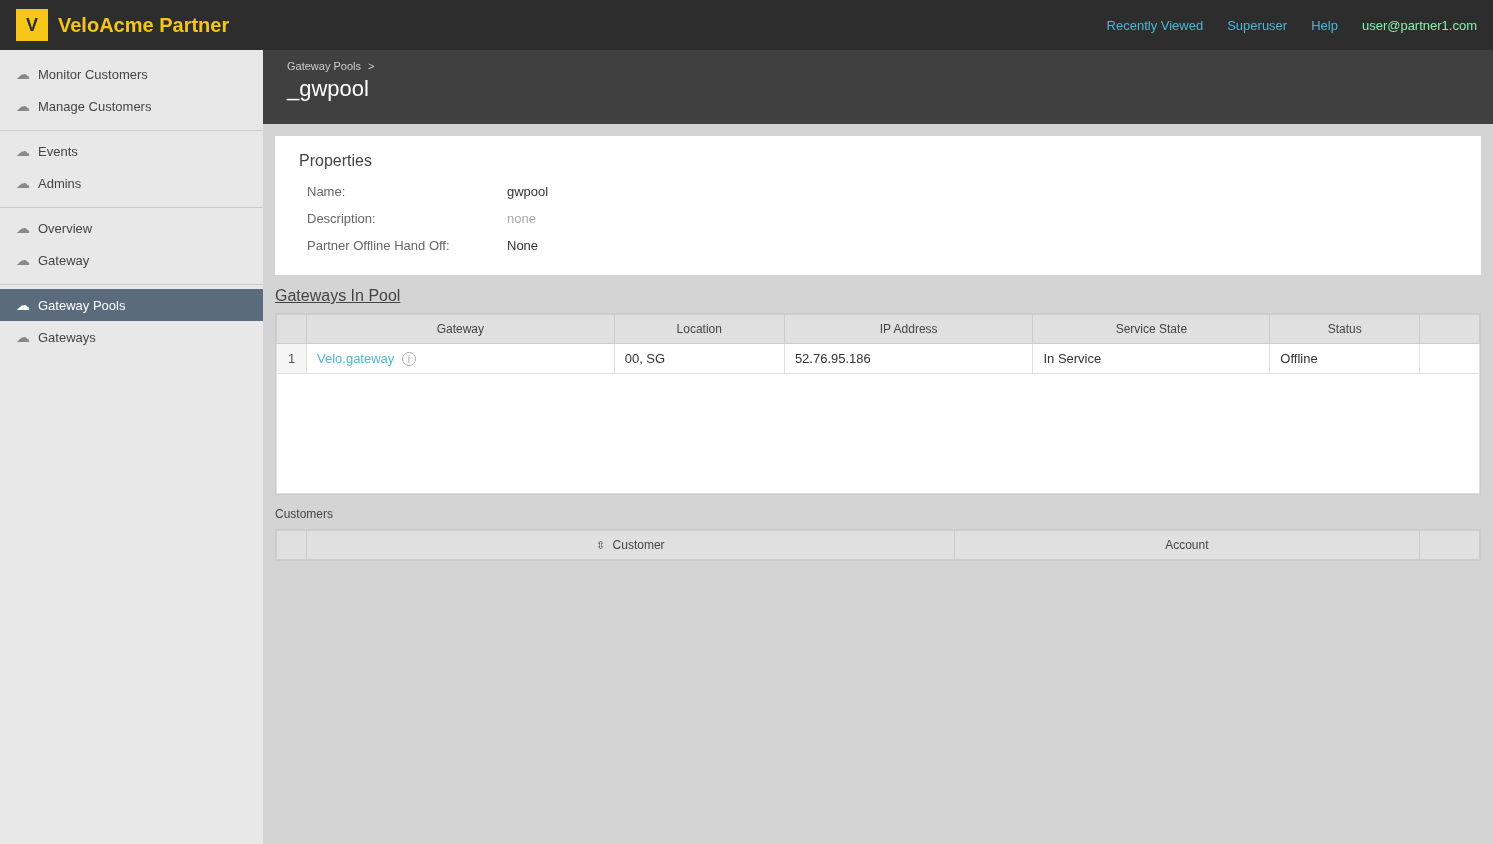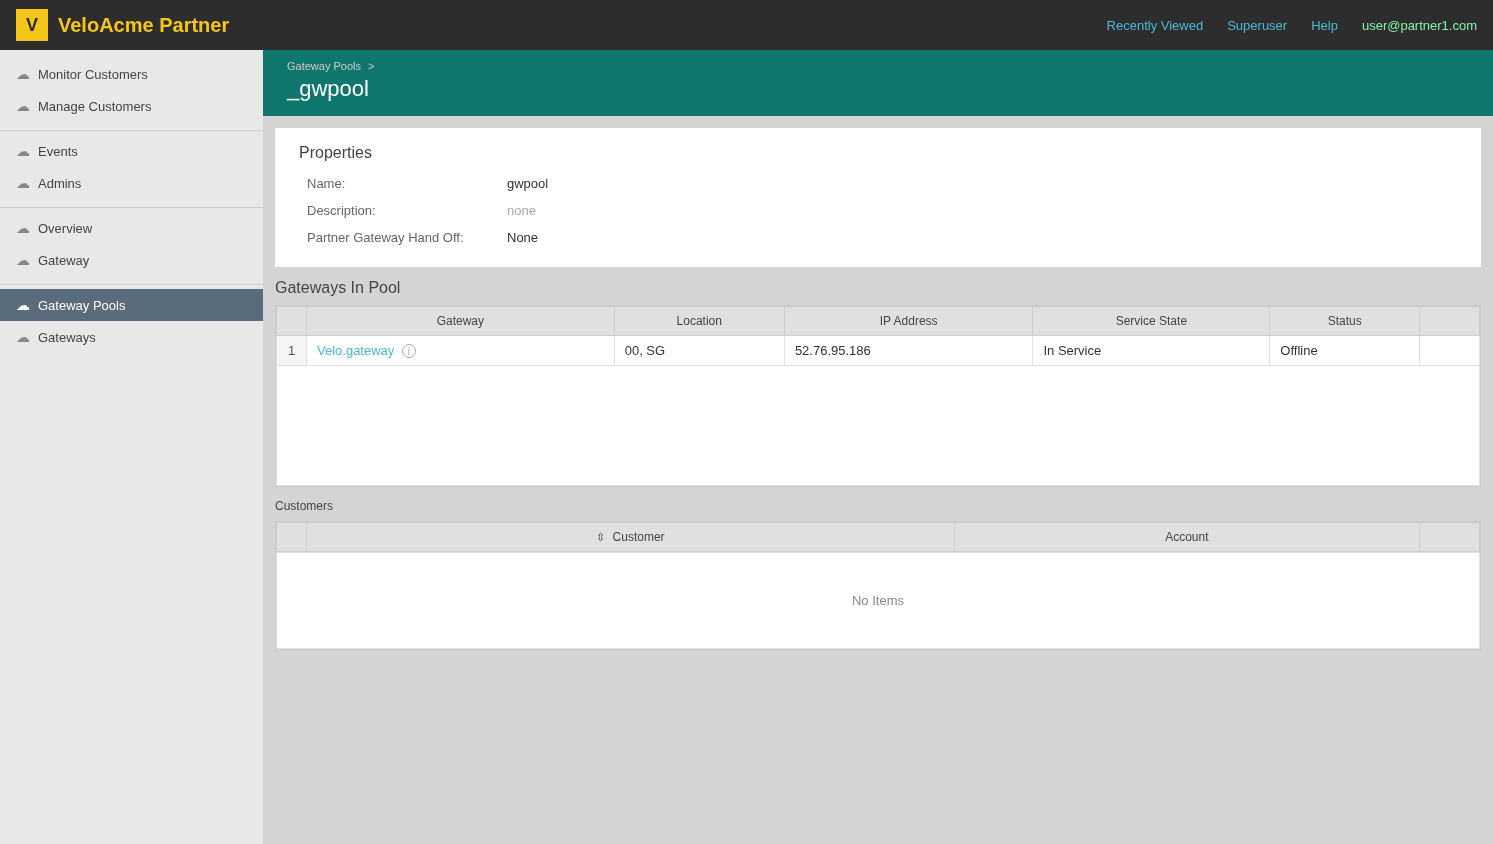--- a/index.html
+++ b/index.html
@@ -93,22 +93,22 @@
 
     
     .main {
       flex: 1;
       background: #d4d4d4;
       overflow-y: auto;
     }
 
     
     .page-header {
-      background: #0f766e;
-      padding: 10px 24px 14px;
+      background: #404040;
+      padding: 10px 24px 22px;
     }
     .breadcrumb {
       font-size: 11px;
       color: #ccc;
       margin-bottom: 4px;
     }
     .breadcrumb a {
       color: #ccc;
       text-decoration: none;
       cursor: pointer;
@@ -155,20 +155,21 @@
 
     
     .gateways-section {
       margin: 12px;
     }
     .gateways-section-title {
       font-size: 16px;
       color: #444;
       margin-bottom: 8px;
       font-weight: normal;
+      text-decoration: underline;
     }
     .data-table {
       width: 100%;
       border-collapse: collapse;
       background: #fff;
     }
     .data-table th {
       background: #e0e0e0;
       border: 1px solid #ccc;
       padding: 7px 10px;
@@ -324,21 +325,21 @@
         <tbody>
           <tr>
             <td class="props-label">Name:</td>
             <td class="props-value">gwpool</td>
           </tr>
           <tr>
             <td class="props-label">Description:</td>
             <td class="props-value none-val">none</td>
           </tr>
           <tr>
-            <td class="props-label">Partner Gateway Hand Off:</td>
+            <td class="props-label">Partner Offline Hand Off:</td>
             <td class="props-value">None</td>
           </tr>
         </tbody>
       </table>
     </div>
 
     <div class="gateways-section">
       <div class="gateways-section-title">Gateways In Pool</div>
       <div class="table-wrapper">
         <table class="data-table">
@@ -384,18 +385,17 @@
               <th style="width:30px;"></th>
               <th style="cursor:pointer;">
                 <span class="sort-icon">⇳</span>
                 <span>Customer</span>
               </th>
               <th>Account</th>
               <th style="width:60px;"></th>
             </tr>
           </thead>
         </table>
-        <div class="no-items">No Items</div>
       </div>
     </div>
 
   </div>
 </div>
 
 </body></html>

